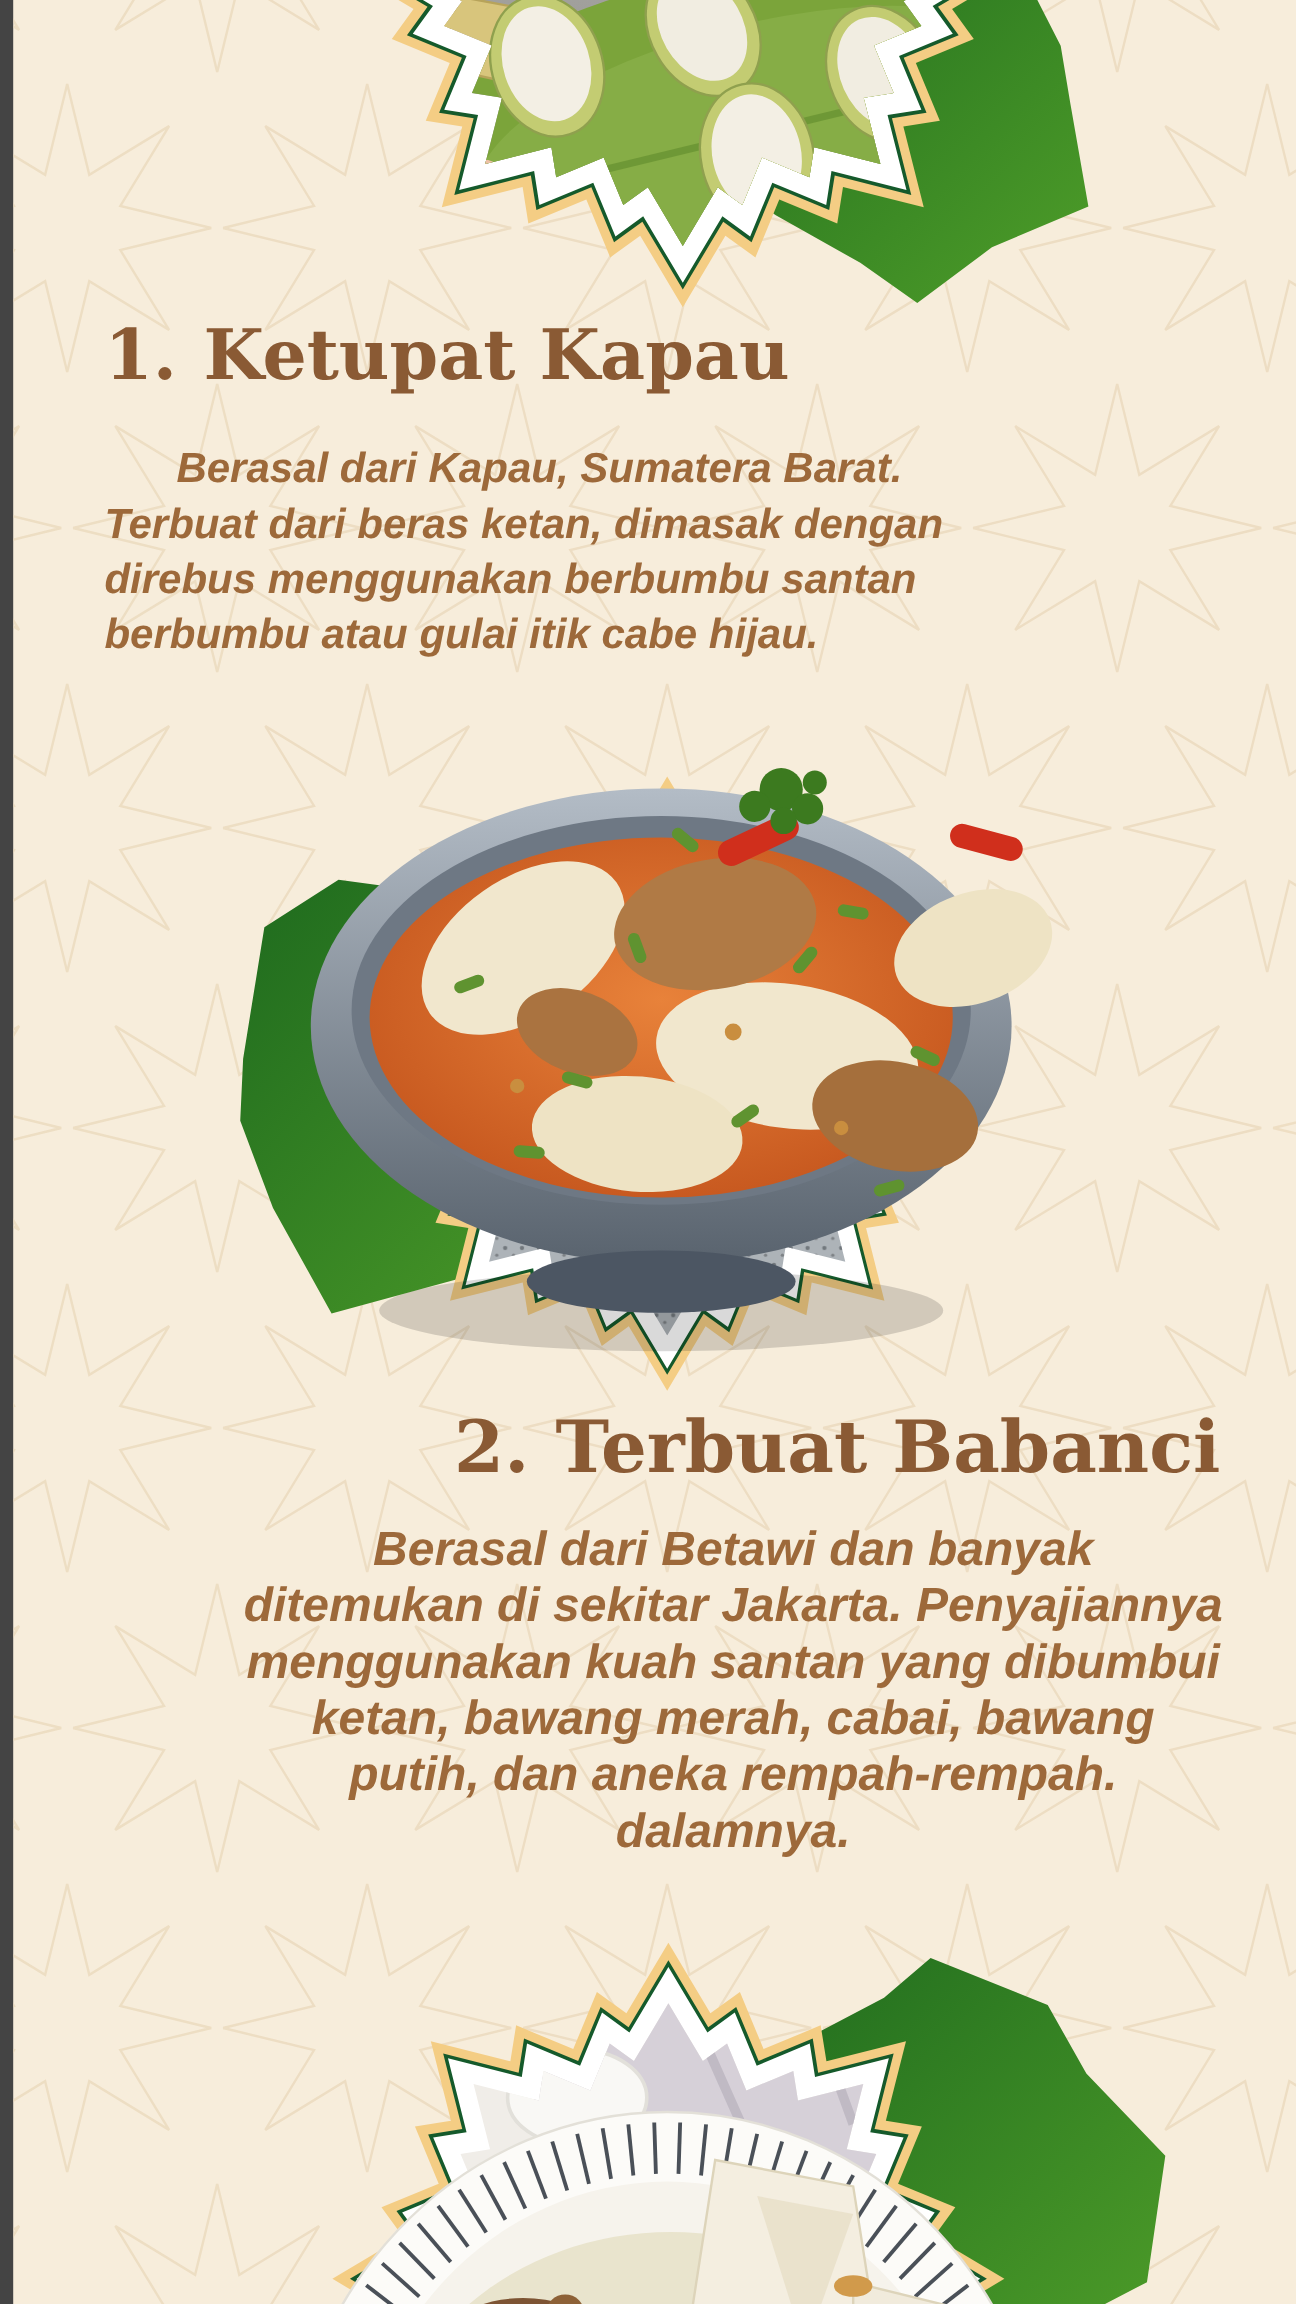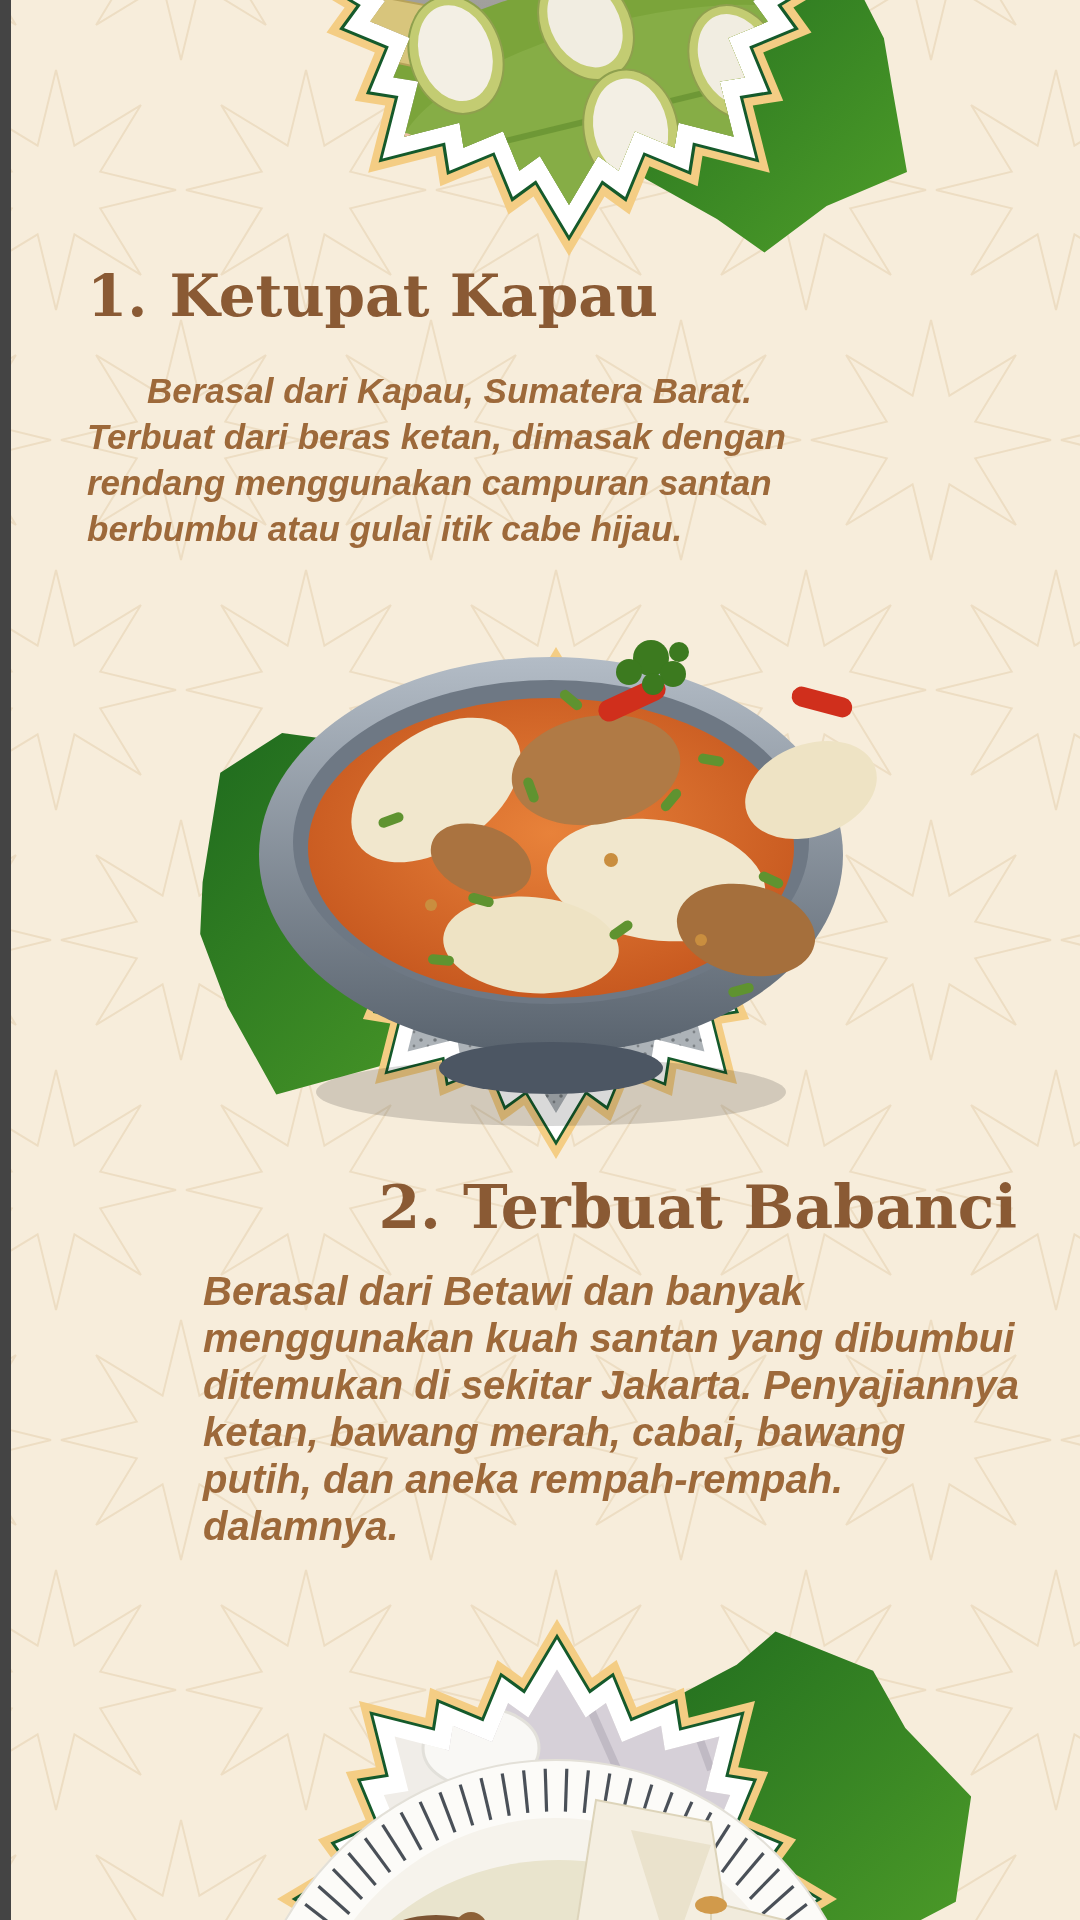--- a/index.html
+++ b/index.html
@@ -7,21 +7,21 @@
         font-family:"Liberation Sans",sans-serif;margin-left:11px;}
   svg.art{position:absolute;left:0;top:0;z-index:1;}
   .heading{position:absolute;z-index:2;color:#8a5a34;font-family:"DejaVu Serif",serif;
            font-weight:700;white-space:nowrap;}
   .h1{left:76px;top:262px;font-size:58px;}
   .h2{right:74px;top:1172px;font-size:60px;text-align:right;}
   .heading .num{margin-right:22px;}
   .para{position:absolute;z-index:2;color:#9d693a;font-weight:700;font-style:italic;}
   .p1{left:76px;top:368px;font-size:35px;line-height:46px;}
   .p1 .line.indent{padding-left:60px;}
-  .p2{right:72px;top:1268px;font-size:40px;line-height:47px;text-align:left;}
+  .p2{right:72px;top:1268px;font-size:40px;line-height:47px;text-align:center;}
   .line{white-space:nowrap;}
 </style>
 </head>
 <body>
 
 <div class="page">
 
 <svg class="art" width="1080" height="1920" viewBox="0 0 1080 1920">
   <defs>
     <linearGradient id="gLeaf" x1="0" y1="0" x2="1" y2="1">
@@ -304,29 +304,29 @@
     </g>
   </g>
 </svg>
 
 <div class="heading h1">
   <span class="num">1.</span><span>Ketupat Kapau</span>
 </div>
 <div class="para p1">
   <div class="line indent">Berasal dari Kapau, Sumatera Barat.</div>
   <div class="line">Terbuat dari beras ketan, dimasak dengan</div>
-  <div class="line">rendang menggunakan campuran santan</div>
+  <div class="line">direbus menggunakan berbumbu santan</div>
   <div class="line">berbumbu atau gulai itik cabe hijau.</div>
 </div>
 
 <div class="heading h2">
   <span class="num">2.</span><span>Terbuat Babanci</span>
 </div>
 <div class="para p2">
   <div class="line">Berasal dari Betawi dan banyak</div>
+  <div class="line">ditemukan di sekitar Jakarta. Penyajiannya</div>
   <div class="line">menggunakan kuah santan yang dibumbui</div>
-  <div class="line">ditemukan di sekitar Jakarta. Penyajiannya</div>
   <div class="line">ketan, bawang merah, cabai, bawang</div>
   <div class="line">putih, dan aneka rempah-rempah.</div>
   <div class="line">dalamnya.</div>
 </div>
 
 </div>
 
 </body></html>

